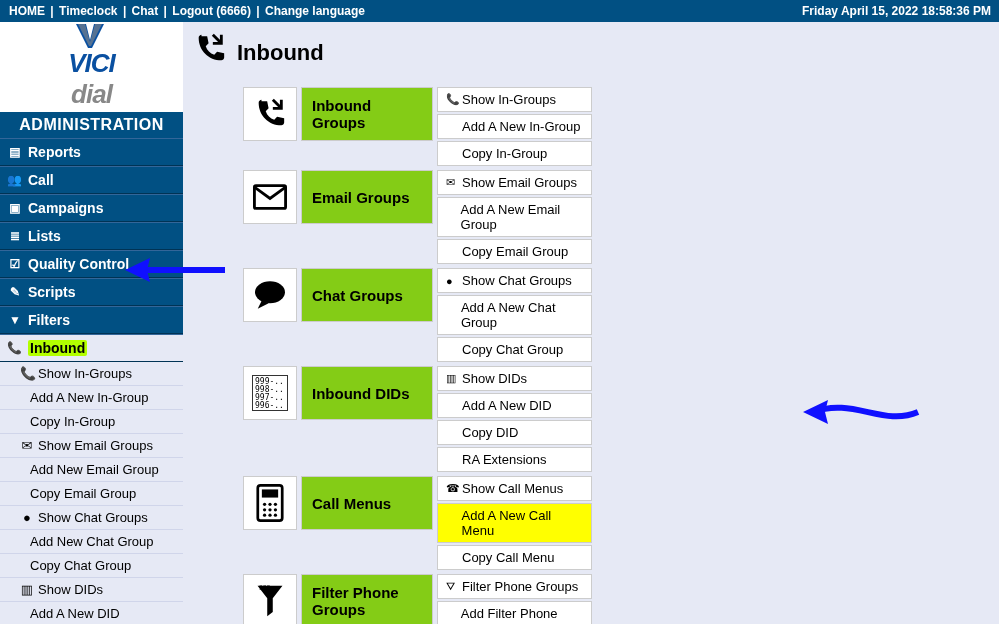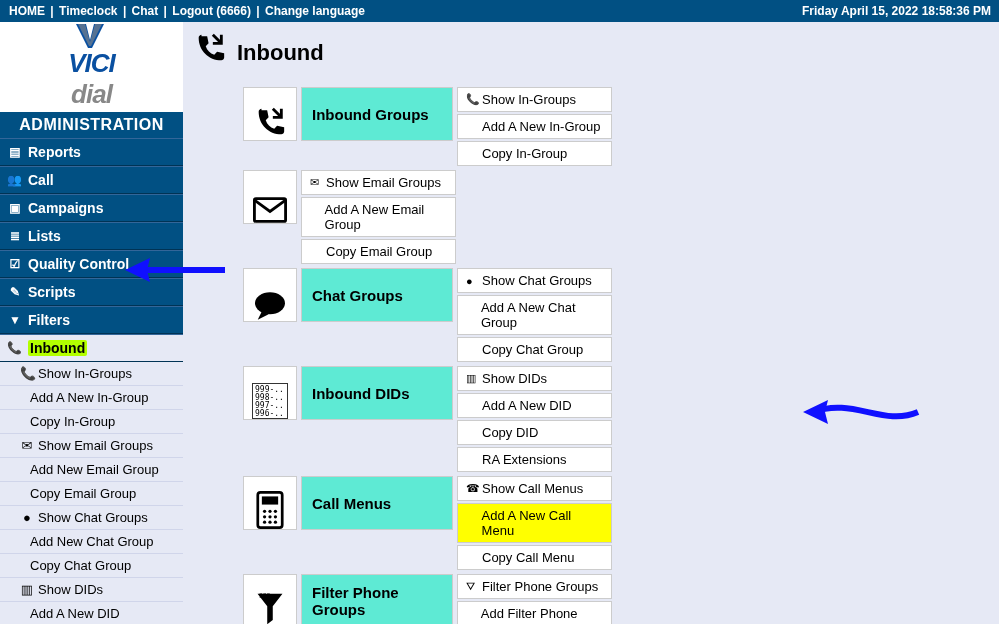--- a/index.html
+++ b/index.html
@@ -36,22 +36,22 @@
   .sub-item { padding: 4px 8px 4px 30px; color: #000; font-size: 13px; border-bottom: 1px solid #d0d5ea; cursor: pointer; display:flex; align-items:center; gap:4px; }
   .sub-item.hdr { padding-left: 20px; font-weight: normal; }
   .sub-item.hdr .sicon { width: 14px; text-align:center; }
 
   
   .panel-title { display: flex; align-items: center; gap: 10px; margin-bottom: 14px; }
   .panel-title h1 { font-size: 22px; font-weight: bold; }
   .big-phone { font-size: 28px; }
 
   .row { display: flex; align-items: flex-start; gap: 4px; margin-bottom: 4px; }
-  .iconbox { width: 54px; height: 54px; background: #fff; border: 1px solid #ccc; display: flex; align-items: flex-end; justify-content: center; font-size: 30px; }
-  .labelbox { width: 152px; background: #5eead4; border: 1px solid #ccc; display: flex; align-items: center; padding: 0 10px; font-weight: bold; font-size: 15px; height: 54px; }
+  .iconbox { width: 54px; height: 54px; background: #fff; border: 1px solid #ccc; display: flex; align-items: center; justify-content: center; font-size: 30px; }
+  .labelbox { width: 132px; background: #84cc16; border: 1px solid #ccc; display: flex; align-items: center; padding: 0 10px; font-weight: bold; font-size: 15px; height: 54px; }
   .linkcol { width: 155px; display: flex; flex-direction: column; gap: 2px; }
   .linkbox { background: #fff; border: 1px solid #ccc; padding: 4px 8px; font-size: 13px; cursor: pointer; display:flex; align-items:center; gap:4px; }
   .linkbox.hl { background: #ffff00; }
   .linkbox .licon { width: 12px; font-size: 11px; }
 
   
   .arrow { position: absolute; pointer-events: none; }
   .arrow1 { left: -5px; top: 218px; width: 230px; height: 60px; }
   .arrow2 { left: 610px; top: 360px; width: 130px; height: 60px; }
 
@@ -214,20 +214,21 @@
         </div>
       </div>
 
       <div class="row">
         <div class="iconbox">
           <svg width="34" height="26" viewBox="0 0 24 18">
               <rect x="1" y="1" width="22" height="16" rx="1" fill="none" stroke="#000" stroke-width="2"></rect>
               <path d="M1 2l11 8 11-8" fill="none" stroke="#000" stroke-width="2"></path>
             </svg>
         </div>
+        <div class="labelbox">Email Groups</div>
         <div class="linkcol">
           <div class="linkbox">
               <span class="licon">✉</span>
               <span>Show Email Groups</span>
             </div>
           <div class="linkbox">
               <span class="licon"></span>
               <span>Add A New Email Group</span>
             </div>
           <div class="linkbox">

